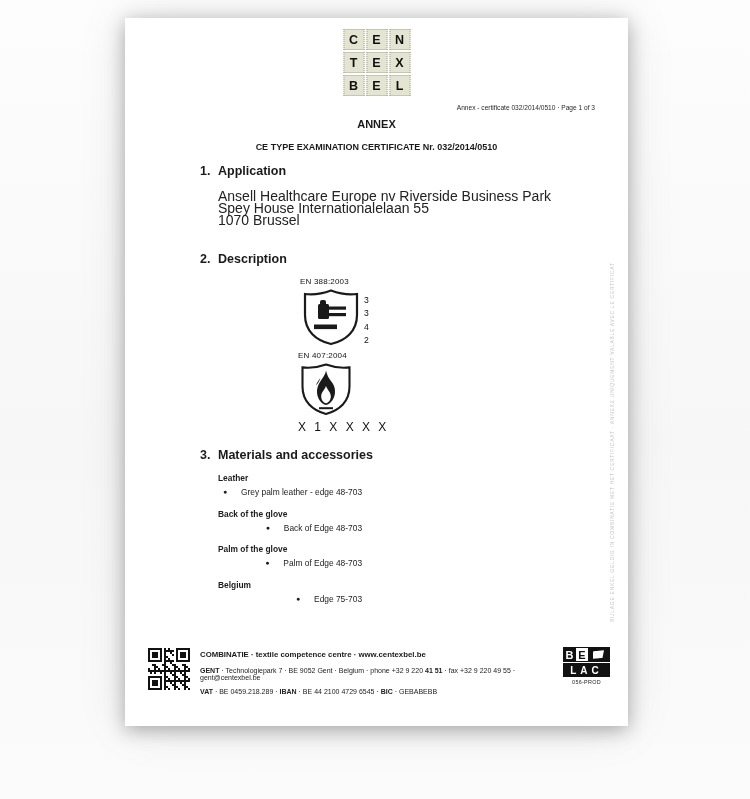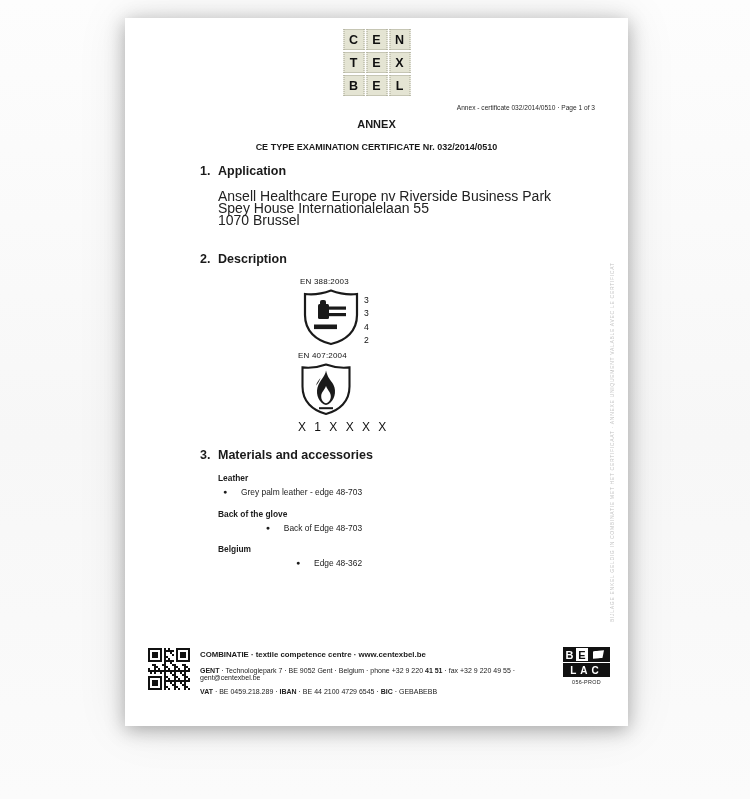--- a/index.html
+++ b/index.html
@@ -144,24 +144,31 @@
       </div>
     </div>
     <div class="group">
       <div class="group-label">Back of the glove</div>
       <div class="item">
         <span class="bullet">●</span>
         <span>Back of Edge 48-703</span>
       </div>
     </div>
     <div class="group">
+      <div class="group-label">Palm of the glove</div>
+      <div class="item">
+        <span class="bullet">●</span>
+        <span>Palm of Edge 48-703</span>
+      </div>
+    </div>
+    <div class="group">
       <div class="group-label">Belgium</div>
       <div class="item">
         <span class="bullet">●</span>
-        <span>Edge 48-362</span>
+        <span>Edge 75-703</span>
       </div>
     </div>
   </div>
 
   <div class="footer-qr">
       <svg width="42" height="42" viewBox="0 0 21 21">
         <rect x="0" y="0" width="21" height="21" fill="#fff"></rect>
         <rect x="0" y="10" width="1" height="1" fill="#111"></rect>
         <rect x="0" y="11" width="1" height="1" fill="#111"></rect>
         <rect x="1" y="11" width="1" height="1" fill="#111"></rect>

